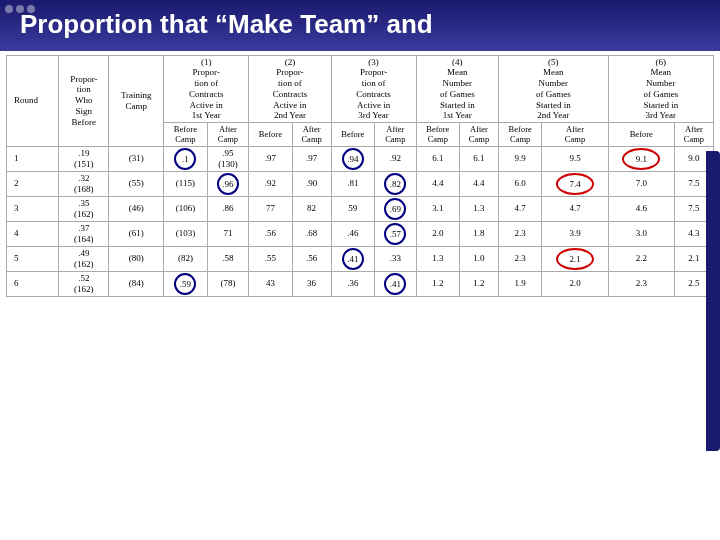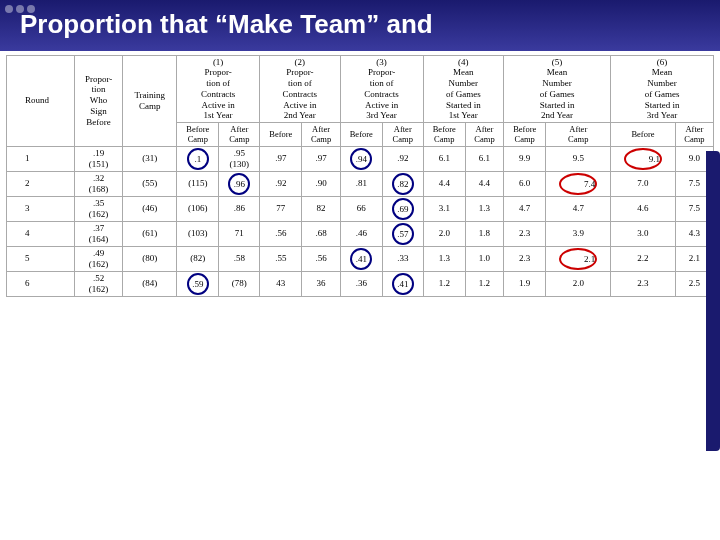--- a/index.html
+++ b/index.html
@@ -67,42 +67,42 @@
     }
 
     .sub-header {
       font-size: 8.5px;
       background: white;
     }
 
     .row-label {
       font-size: 9px;
       text-align: left;
-      padding-left: 18px;
+      padding-left: 7px;
     }
 
     .circled-blue {
       display: inline-block;
       border: 2.5px solid #000080;
       border-radius: 50%;
       width: 22px;
       height: 22px;
       line-height: 18px;
       text-align: center;
       font-size: 9px;
     }
 
     .circled-red {
       display: inline-block;
       border: 2.5px solid #cc0000;
       border-radius: 50%;
       width: 38px;
       height: 22px;
       line-height: 18px;
-      text-align: right;
+      text-align: center;
       font-size: 9px;
     }
 
     .side-bar {
       position: absolute;
       right: 0;
       top: 100px;
       width: 14px;
       background: #1a1a6e;
       height: 300px;
@@ -194,21 +194,21 @@
       </tr>
 
       <tr>
         <td class="row-label plain">3</td>
         <td class="plain">.35<br>(162)</td>
         <td class="plain">(46)</td>
         <td class="plain">(106)</td>
         <td class="plain">.86</td>
         <td class="plain">77</td>
         <td class="plain">82</td>
-        <td class="plain">66</td>
+        <td class="plain">59</td>
         <td class="plain"><span class="circled-blue">.69</span></td>
         <td class="plain">3.1</td>
         <td class="plain">1.3</td>
         <td class="plain">4.7</td>
         <td class="plain">4.7</td>
         <td class="plain">4.6</td>
         <td class="plain">7.5</td>
       </tr>
 
       <tr>

